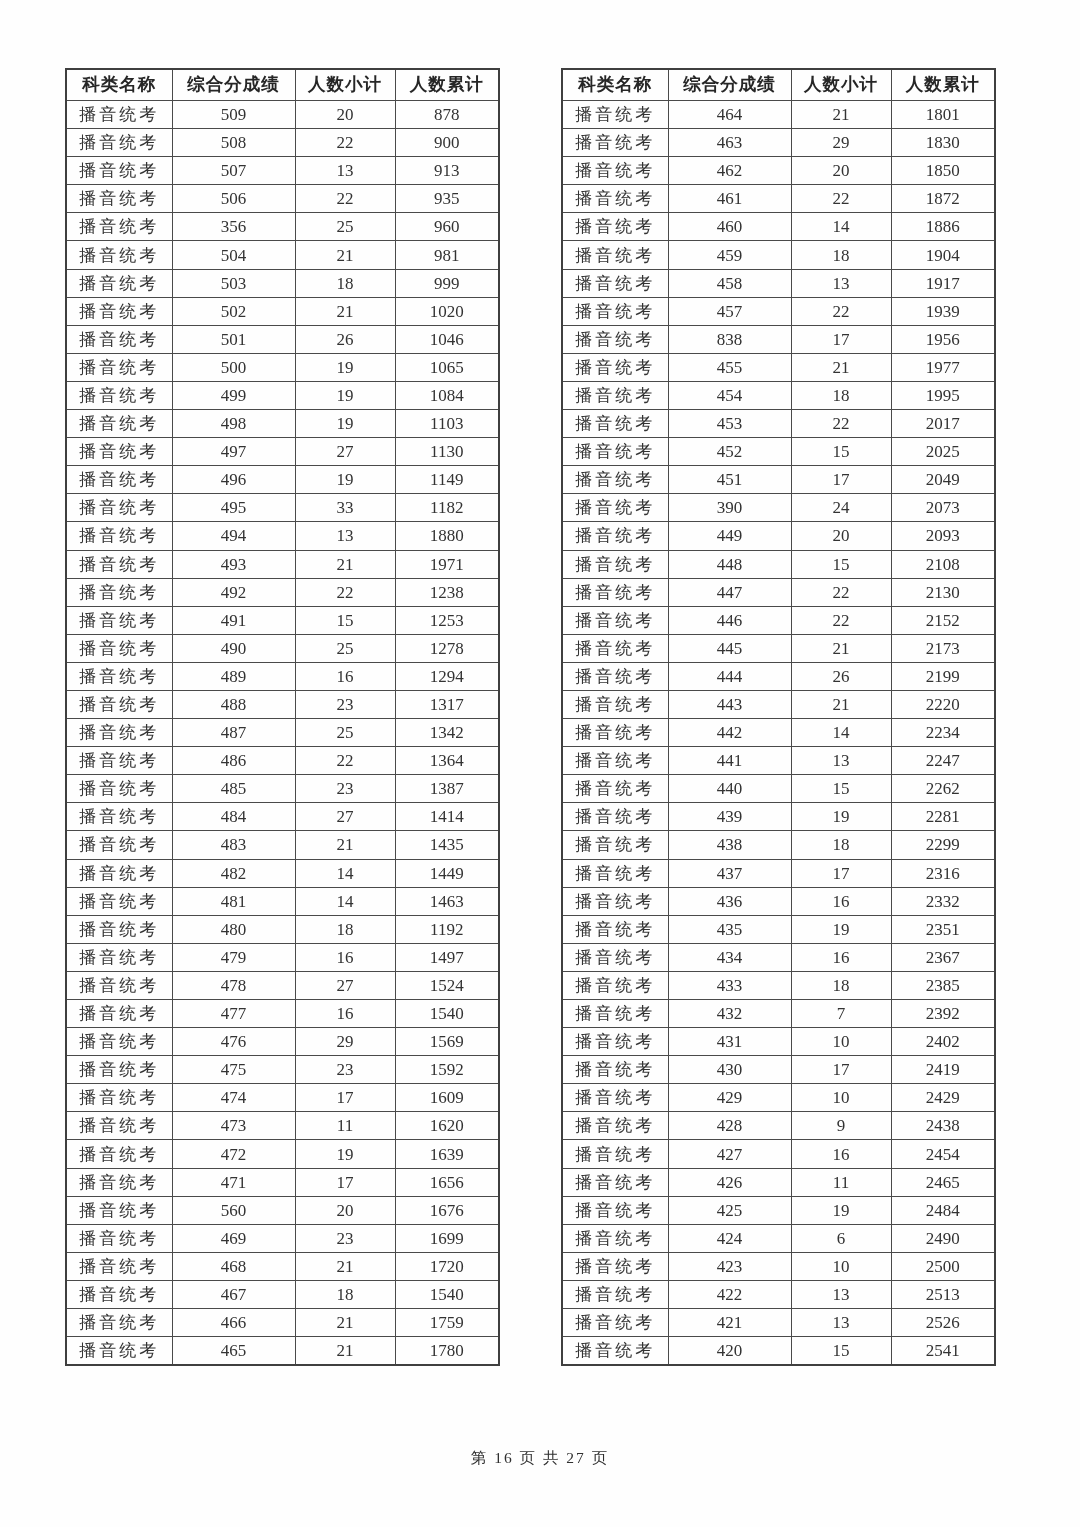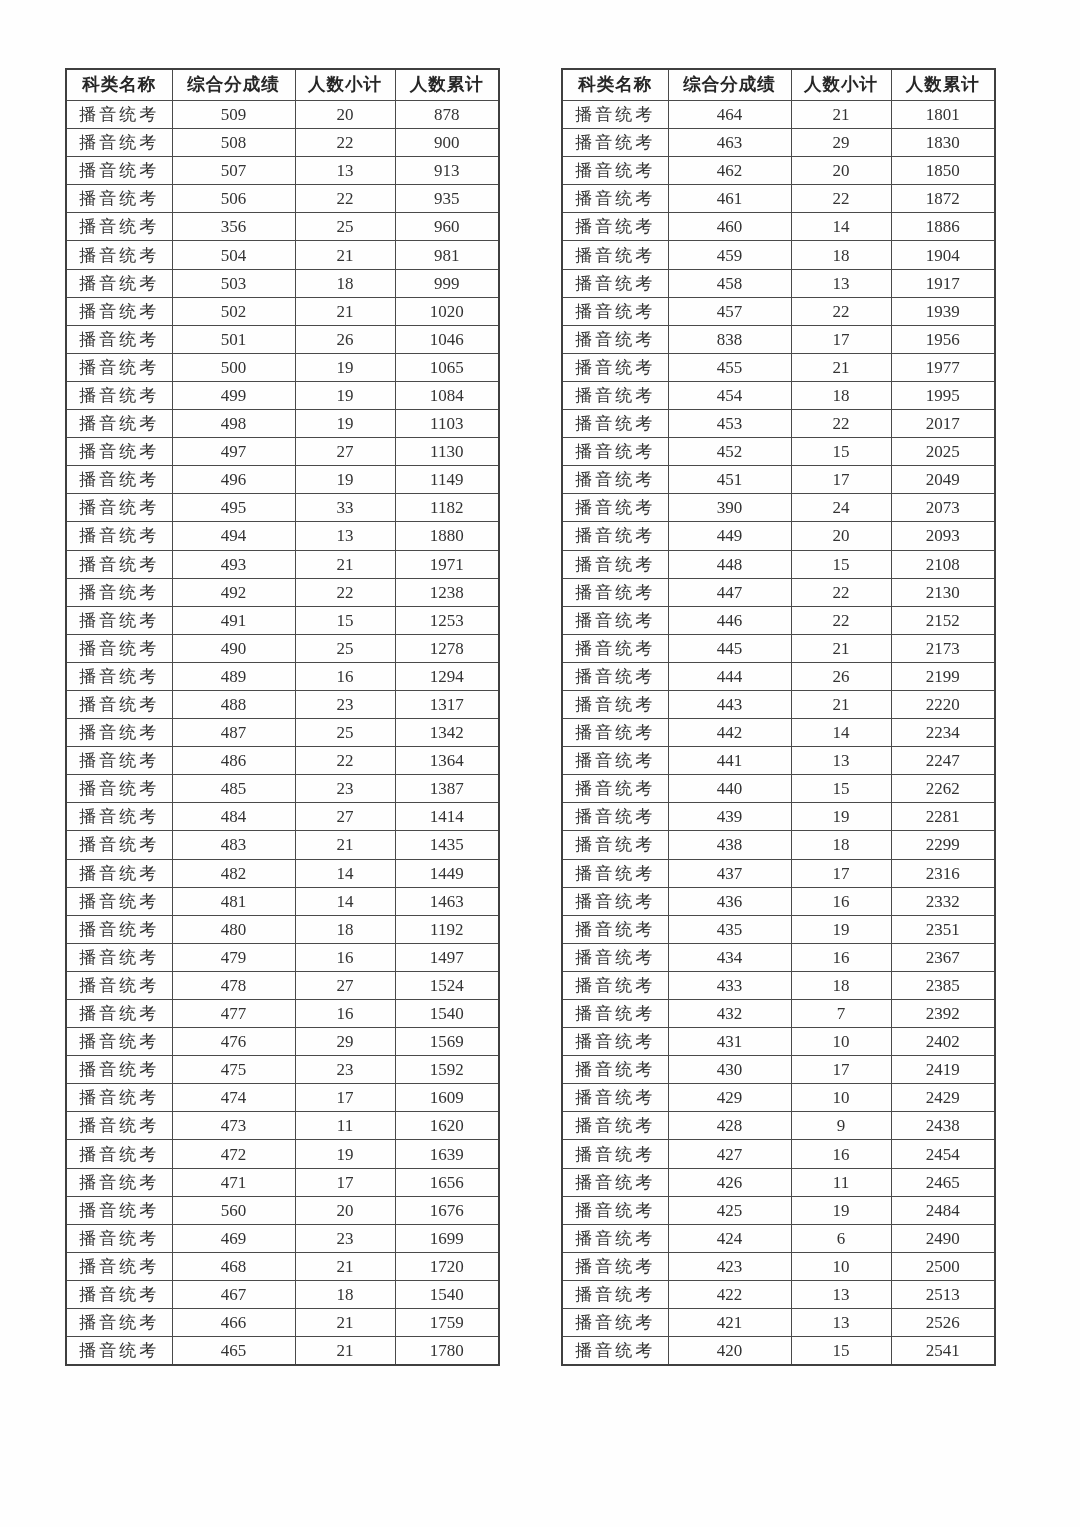--- a/index.html
+++ b/index.html
@@ -649,13 +649,14 @@
             <td>播音统考</td>
             <td>420</td>
             <td>15</td>
             <td>2541</td>
           </tr>
         </tbody>
     </table>
 
   </div>
 
+  <div class="footer">第 16 页 共 27 页</div>
 </div>
 
 </body></html>

